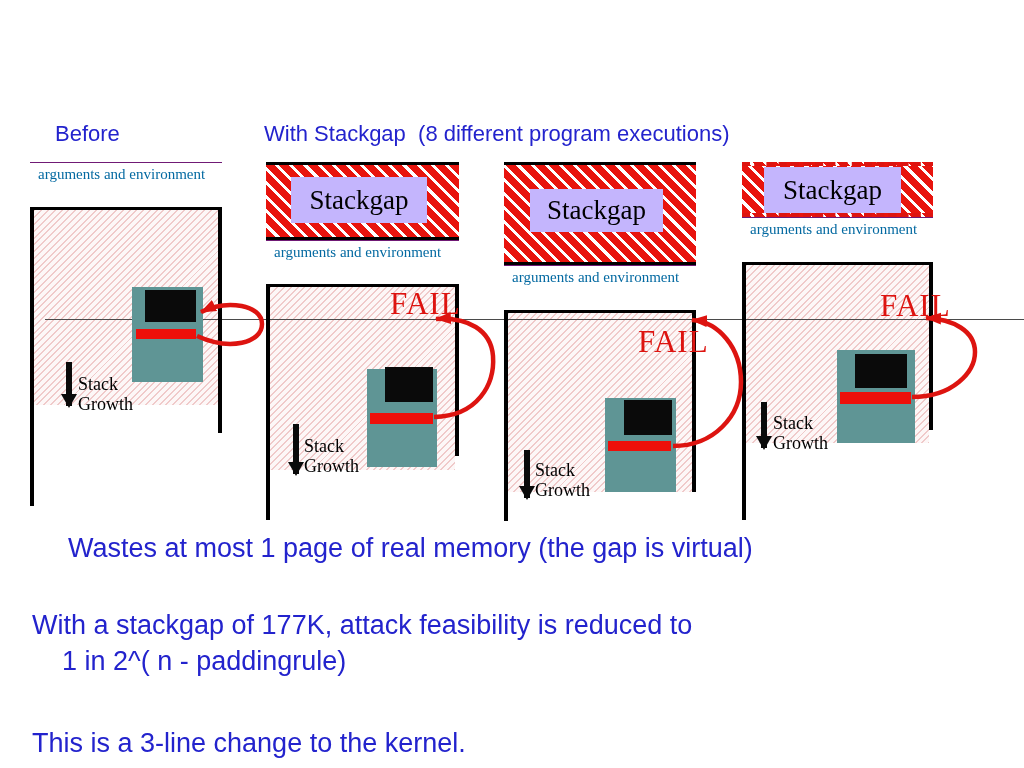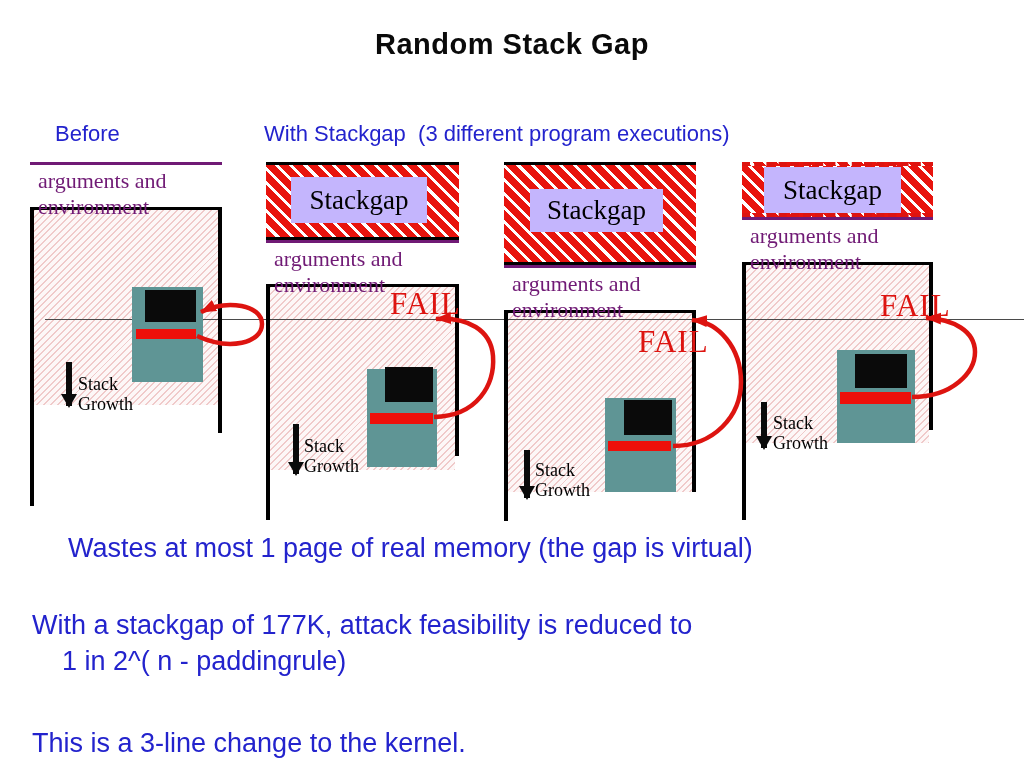--- a/index.html
+++ b/index.html
@@ -7,42 +7,41 @@
          font-family:"Liberation Sans",sans-serif;overflow:hidden;}
   .abs{position:absolute;box-sizing:border-box;}
   .serif{font-family:"Liberation Serif",serif;}
   .title{left:0;right:0;top:28px;text-align:center;font-size:29px;font-weight:bold;
          color:#0a0a0a;letter-spacing:0.5px;z-index:2;}
   .bluehead{top:121px;font-size:22px;color:#2323cd;z-index:2;white-space:pre;}
   .note{color:#2323cd;font-size:27px;z-index:2;white-space:pre;}
   .hatch-red{background:repeating-linear-gradient(45deg,#e8140e 0px,#e8140e 7px,#ffffff 7px,#ffffff 10px);}
   .hatch-pink{background:repeating-linear-gradient(135deg,#f0caca 0px,#f0caca 1.4px,#fdf7f7 1.4px,#fdf7f7 4.8px);z-index:0;}
   .vborder{background:#000;width:4px;z-index:2;}
-  .argsbox{background:#ffffff;border-top:3px solid #701a75;border-bottom:3px solid #000;
-           font-size:22px;line-height:1.18;padding:3px 0 0 8px;z-index:2;color:#701a75;}
+  .argsbox{background:#ffffff;border-top:1px solid #701a75;border-bottom:3px solid #000;
+           font-size:15px;line-height:1.18;padding:3px 0 0 8px;z-index:2;color:#0369a1;}
   .gapbox{border-top:3px solid #000;border-bottom:3px solid #000;z-index:2;}
   .gapbox.dashed{border-top:4px dashed #dd1410;border-bottom:4px dashed #dd1410;}
   .gaplabel{background:#c4b5fd;display:flex;align-items:center;justify-content:center;
             font-size:27px;color:#000;z-index:2;}
   .fail{color:#dd1410;font-size:31px;letter-spacing:1px;line-height:1;z-index:2;margin-left:40px;}
   .teal{background:#5f9595;z-index:2;}
   .blackrect{background:#0a0a0a;z-index:2;}
   .redbar{background:#ee0f0a;z-index:2;}
   .stacklbl{font-size:18px;line-height:1.12;color:#000;z-index:2;width:74px;}
   .thinline{left:45px;top:319px;width:979px;height:1px;background:#4a4a4a;z-index:1;}
   .overlay{position:absolute;left:0;top:0;width:1024px;height:768px;z-index:3;pointer-events:none;}
 </style>
 </head>
 <body>
 
 <div class="stage">
 
-  <div class="abs title">Random Stack Gap</div>
   <div class="abs bluehead" style="left:55px;">Before</div>
-  <div class="abs bluehead" style="left:264px;">With Stackgap  (3 different program executions)</div>
+  <div class="abs bluehead" style="left:264px;">With Stackgap  (8 different program executions)</div>
 
   <div class="abs thinline"></div>
 
   <div>
     <div class="abs hatch-pink" style="left:34px;top:210px;width:184px;height:195px;"></div>
     <div class="abs vborder" style="left:30px;top:162px;height:344px;"></div>
     <div class="abs vborder" style="left:218px;top:162px;height:271px;"></div>
     <div class="abs argsbox serif" style="left:30px;top:162px;width:192px;height:48px;">arguments and environment</div>
     <div class="abs teal" style="left:132px;top:287px;width:71px;height:95px;"></div>
     <div class="abs blackrect" style="left:145px;top:290px;width:51px;height:32px;"></div>

